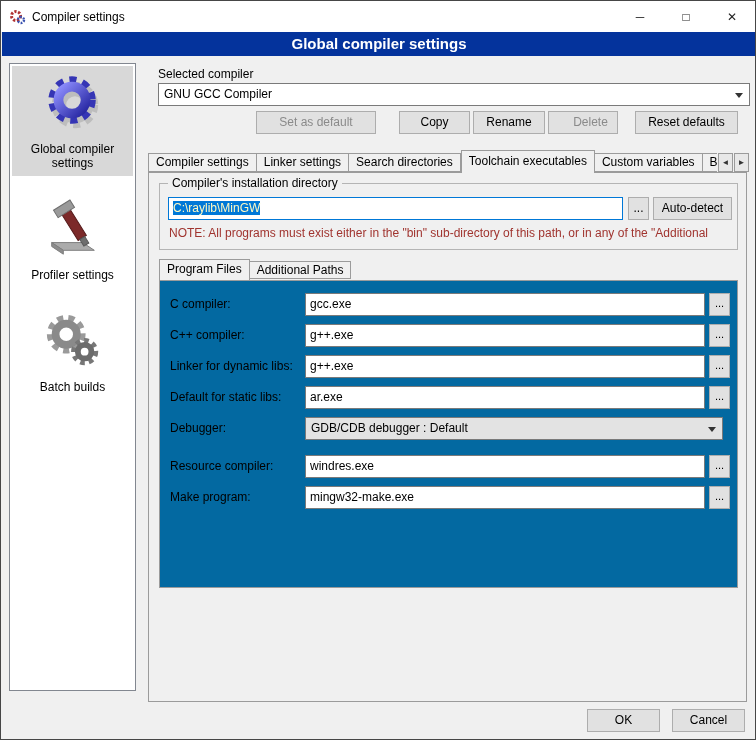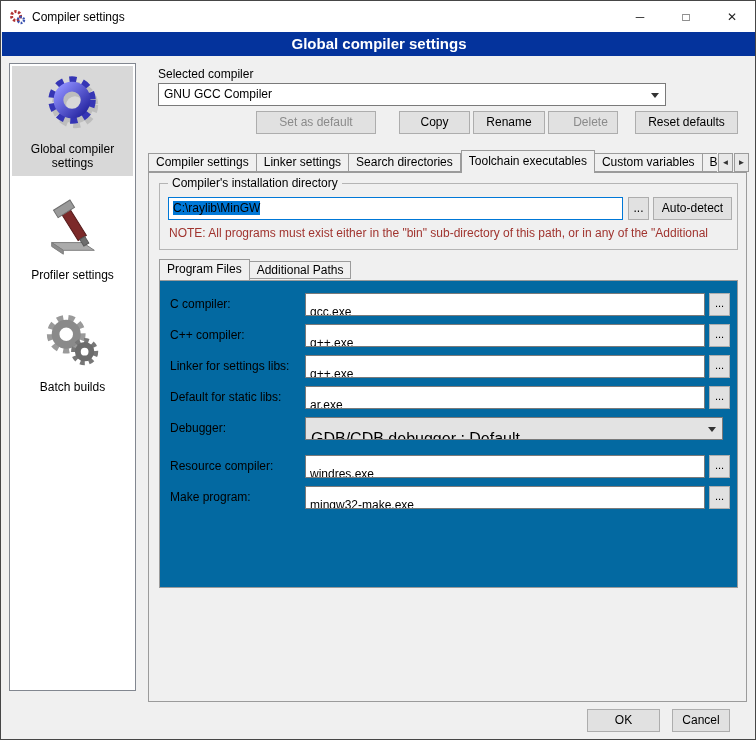--- a/index.html
+++ b/index.html
@@ -26,56 +26,56 @@
   
   .btn { position:absolute; height:23px; background:#e1e1e1; border:1px solid #adadad; font-size:12px; color:#000; text-align:center; line-height:21px; cursor:default; }
   .btn.disabled { color:#8a8a8a; }
   .lbl { position:absolute; font-size:12px; color:#000; white-space:nowrap; }
   .textfield { position:absolute; height:23px; background:#fff; border:1px solid #7a7a7a; font-size:12px; line-height:21px; padding:0 4px; white-space:nowrap; overflow:hidden; }
   .combo { position:absolute; height:23px; border:1px solid #7a7a7a; background:#fff; font-size:12px; line-height:21px; padding:0 20px 0 5px; white-space:nowrap; overflow:hidden; }
   .combo .arrow { position:absolute; right:6px; top:9px; width:0; height:0; border-left:4px solid transparent; border-right:4px solid transparent; border-top:5px solid #333; }
 
   
   .main-label { left:157px; top:66px; }
-  .compiler-combo { left:157px; top:82px; width:508px; }
+  .compiler-combo { left:157px; top:82px; width:592px; }
 
   
   .tabstrip { position:absolute; left:147px; top:149px; width:601px; height:23px; display:flex; overflow:hidden; }
   .tab { height:19px; margin-top:3px; background:#f0f0f0; border:1px solid #9b9b9b; border-left:none; font-size:12px; line-height:17px; padding:0 7px; white-space:nowrap; cursor:default; }
   .tab:first-child { border-left:1px solid #9b9b9b; }
   .tab.active { height:23px; margin-top:0; line-height:21px; border:1px solid #9b9b9b; border-bottom:none; background:#f0f0f0; position:relative; z-index:3; }
   .tab-arrows { position:absolute; right:0; top:3px; display:flex; z-index:4; background:#f0f0f0; }
   .tab-arrow { width:15px; height:19px; border:1px solid #9b9b9b; background:#e8e8e8; font-size:8px; text-align:center; line-height:17px; color:#333; margin-left:1px; cursor:default; }
 
   .tabpanel { position:absolute; left:147px; top:171px; width:599px; height:530px; border:1px solid #9b9b9b; background:#f0f0f0; z-index:1; }
 
   
   .groupbox { position:absolute; left:10px; top:10px; width:579px; height:67px; border:1px solid #b4b4b4; }
   .groupbox .legend { position:absolute; left:8px; top:-8px; background:#f0f0f0; padding:0 4px; font-size:12px; }
   .path-field { left:8px; top:13px; width:455px; border:1px solid #0078d7; }
-  .path-sel { background:#0078d7; color:#000000; }
+  .path-sel { background:#0078d7; color:#fef9c3; }
   .group-browse { left:468px; top:13px; width:21px; }
   .autodetect { left:493px; top:13px; width:79px; }
   .note { position:absolute; left:9px; top:42px; width:566px; font-size:12px; color:#a0342f; white-space:nowrap; overflow:hidden; }
 
   
   .subtabstrip { position:absolute; left:10px; top:86px; height:21px; display:flex; }
   .subpanel { position:absolute; left:10px; top:107px; width:579px; height:308px; border:1px solid #9b9b9b; background:#0369a1; }
 
   
   .frow { position:absolute; left:0; width:100%; height:23px; }
   .frow .flabel { position:absolute; left:10px; top:4px; font-size:12px; white-space:nowrap; }
-  .frow .ftext { position:absolute; left:145px; top:0; width:400px; height:23px; background:#fff; border:1px solid #7a7a7a; font-size:12px; line-height:21px; padding:8px 4px; white-space:nowrap; overflow:hidden; }
+  .frow .ftext { position:absolute; left:145px; top:0; width:400px; height:23px; background:#fff; border:1px solid #7a7a7a; font-size:12px; line-height:21px; padding:0 4px; white-space:nowrap; overflow:hidden; }
   .frow .browse { position:absolute; left:549px; top:0; width:21px; height:23px; background:#e1e1e1; border:1px solid #adadad; font-size:11px; text-align:center; line-height:19px; cursor:default; }
-  .frow .fcombo { position:absolute; left:145px; top:0; width:418px; height:23px; background:#e3e3e3; border:1px solid #7a7a7a; font-size:16px; line-height:21px; padding:10px 20px 0 5px; white-space:nowrap; overflow:hidden; }
+  .frow .fcombo { position:absolute; left:145px; top:0; width:418px; height:23px; background:#e3e3e3; border:1px solid #7a7a7a; font-size:12px; line-height:21px; padding:0 20px 0 5px; white-space:nowrap; overflow:hidden; }
   .frow .fcombo .arrow { position:absolute; right:6px; top:9px; width:0; height:0; border-left:4px solid transparent; border-right:4px solid transparent; border-top:5px solid #333; }
 
   
   .ok-btn { left:586px; top:708px; width:73px; }
-  .cancel-btn { left:671px; top:708px; width:58px; }
+  .cancel-btn { left:671px; top:708px; width:73px; }
 </style>
 </head>
 <body>
 
 <div class="window">
 
   <div class="titlebar">
     <span class="app-icon">
       <svg width="16" height="16" viewBox="0 0 16 16">
         <circle cx="6" cy="7" r="4.5" fill="none" stroke="#b03030" stroke-width="3" stroke-dasharray="2.2 1.6"></circle>
@@ -189,21 +189,21 @@
         <div class="browse">...</div>
       </div>
 
       <div class="frow" style="top:43px;">
         <span class="flabel">C++ compiler:</span>
         <div class="ftext"><span>g++.exe</span></div>
         <div class="browse">...</div>
       </div>
 
       <div class="frow" style="top:74px;">
-        <span class="flabel">Linker for settings libs:</span>
+        <span class="flabel">Linker for dynamic libs:</span>
         <div class="ftext"><span>g++.exe</span></div>
         <div class="browse">...</div>
       </div>
 
       <div class="frow" style="top:105px;">
         <span class="flabel">Default for static libs:</span>
         <div class="ftext"><span>ar.exe</span></div>
         <div class="browse">...</div>
       </div>
 

